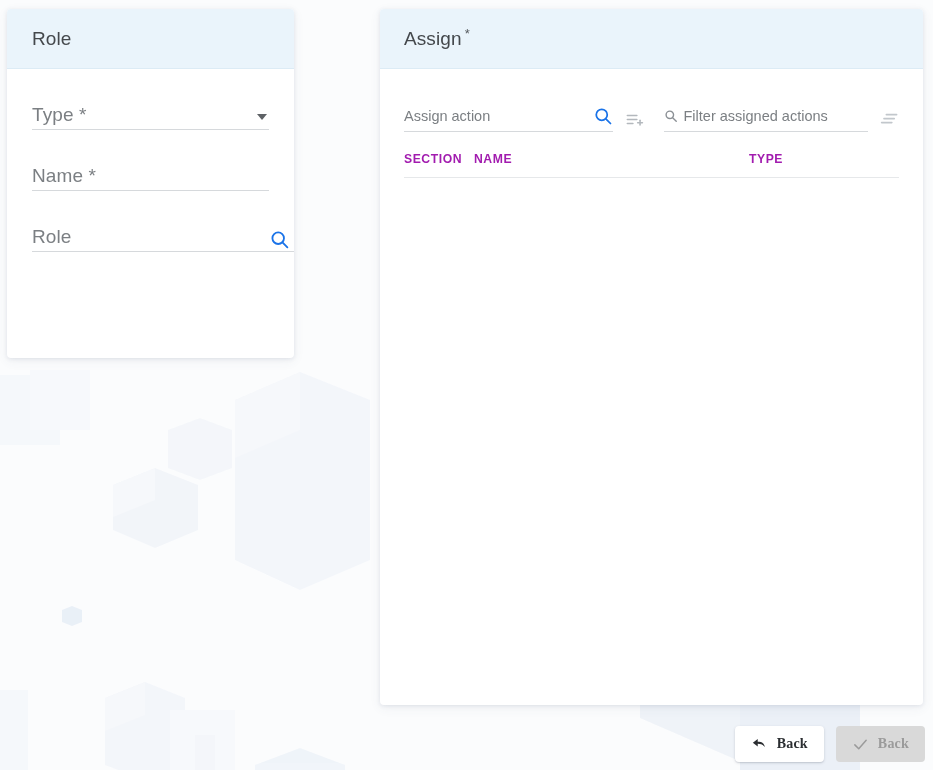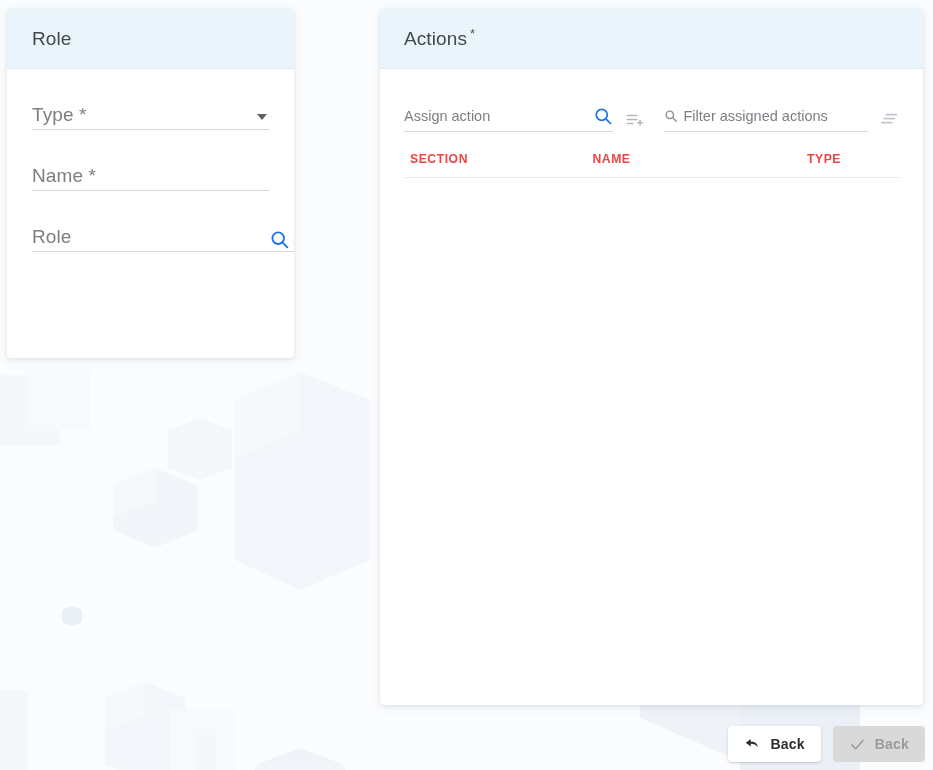--- a/index.html
+++ b/index.html
@@ -163,22 +163,22 @@
     width: 178px;
     padding: 0 0 4px 6px;
   }
   .filter-field .ph::placeholder { color: #7b7f83; opacity: 1; }
 
   
   .tbl { width: 100%; border-collapse: collapse; margin-top: 20px; }
   .tbl th {
     font-size: 12.2px;
     font-weight: bold;
-    color: #ef4444;
-    text-align: center;
+    color: #a21caf;
+    text-align: left;
     letter-spacing: .55px;
     padding: 0 0 11px 0;
   }
   .tbl thead tr { border-bottom: 1px solid #e6e8ea; }
   .tbl-wrap { padding: 0 24px; box-sizing: border-box; }
   .col-section { width: 70px; }
   .col-name    { width: 275px; }
   .col-type    { width: auto; }
 
   
@@ -194,21 +194,21 @@
     height: 36px;
     min-width: 86px;
     border-radius: 4px;
     border: none;
     display: flex;
     align-items: center;
     justify-content: center;
     gap: 9px;
     font-size: 14px;
     font-weight: bold;
-    font-family: Liberation Sans, sans-serif;
+    font-family: Liberation Serif, serif;
     letter-spacing: .2px;
     padding: 0 16px;
     box-sizing: border-box;
   }
   .btn-back {
     background: #ffffff;
     color: #2b2e31;
     cursor: pointer;
     box-shadow: 0 1px 3px rgba(60,70,90,.18), 0 1px 1px rgba(60,70,90,.10);
   }
@@ -301,21 +301,21 @@
         </button>
       </span>
     </div>
 
   </div>
 </section>
 
 <section class="card" id="actions-card">
   <header class="card-header">
     <span class="card-title">
-      <span>Actions</span><span class="req-star">*</span>
+      <span>Assign</span><span class="req-star">*</span>
     </span>
   </header>
 
   <div class="toolbar">
 
     <div class="assign-field">
       <input class="ph" type="text" value="" placeholder="Assign action" style="">
       <button class="icon-btn" title="search" style="margin-bottom:4px;">
         <svg width="20" height="20" viewBox="0 0 24 24" fill="none" stroke="#1a73e8" stroke-width="2.1">
           <circle cx="10.5" cy="10.5" r="6.6"></circle>

